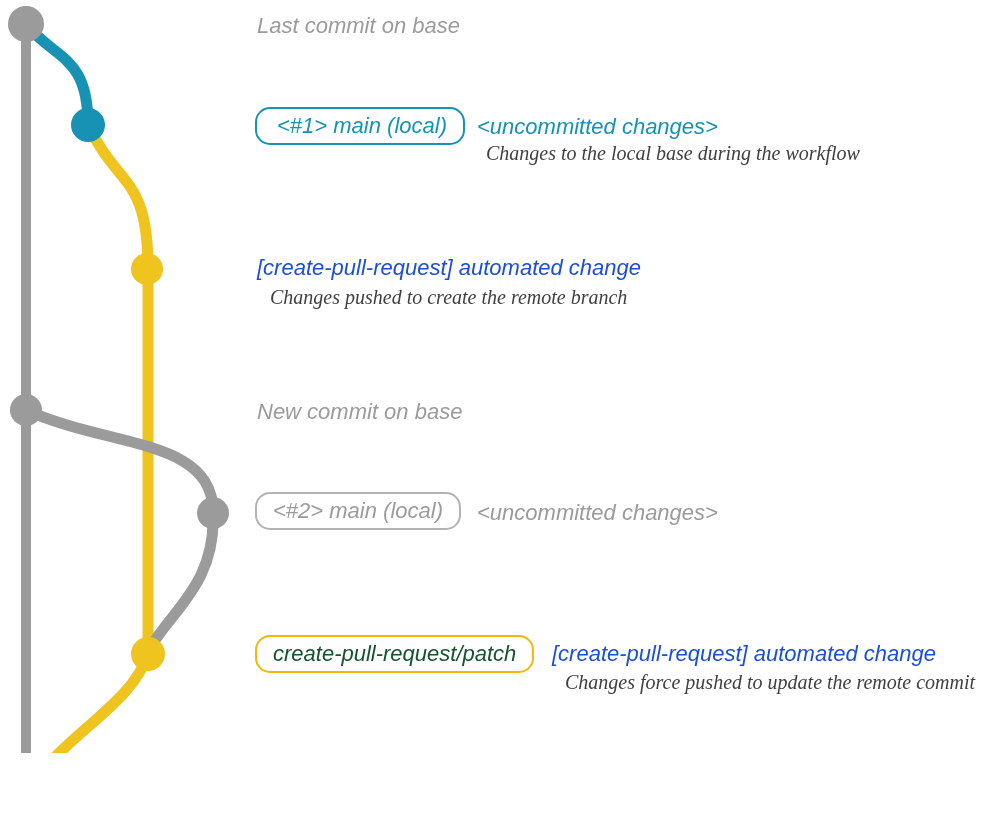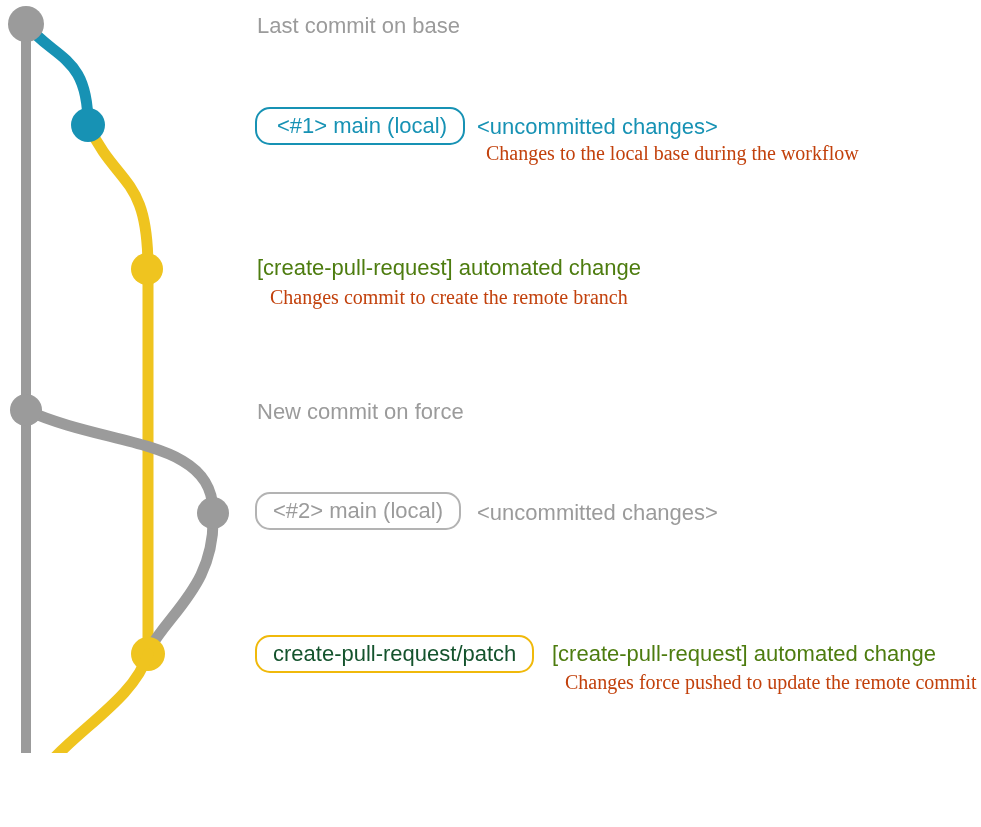--- a/index.html
+++ b/index.html
@@ -2,31 +2,32 @@
 <html><head>
 <meta charset="utf-8">
 <style>
   html,body { margin:0; padding:0; background:#ffffff; }
   .canvas {
     position:relative;
     width:981px; height:753px;
     background:#ffffff;
     font-family:"Liberation Sans", sans-serif;
     overflow:hidden;
+    font-style:italic;
   }
   .graph-svg { position:absolute; left:0; top:0; }
   .abs { position:absolute; white-space:nowrap; }
   .note  { font-size:22px; color:#9b9b9b; }
   .title { font-size:22px; }
   .blue  { color:#1792b4; }
-  .gold  { color:#4d7c0f; }
+  .gold  { color:#1d4ed8; }
   .gray  { color:#9b9b9b; }
   .desc  {
     font-family:"Liberation Serif", serif;
-    font-size:20px; color:#c2410c;
+    font-size:20px; color:#404040;
   }
   .badge {
     display:inline-block;
     font-size:22px; line-height:24px;
     padding:5px 16px;
     border:2px solid;
     border-radius:15px;
     background:#ffffff;
   }
   .badge.blue { border-color:#1792b4; color:#1792b4;padding-left:20px; }
@@ -67,23 +68,23 @@
     <circle cx="26" cy="796" r="18" fill="#9b9b9b"></circle>
   </svg>
 
   <div class="abs note" style="left:257px; top:13px;">Last commit on base</div>
 
   <span class="abs badge blue" style="left:255px; top:107px;">&lt;#1&gt; main (local)</span>
   <div class="abs title blue" style="left:477px; top:114px;">&lt;uncommitted changes&gt;</div>
   <div class="abs desc" style="left:486px; top:142px;">Changes to the local base during the workflow</div>
 
   <div class="abs title gold" style="left:257px; top:255px;">[create-pull-request] automated change</div>
-  <div class="abs desc" style="left:270px; top:286px;">Changes commit to create the remote branch</div>
+  <div class="abs desc" style="left:270px; top:286px;">Changes pushed to create the remote branch</div>
 
-  <div class="abs note" style="left:257px; top:399px;">New commit on force</div>
+  <div class="abs note" style="left:257px; top:399px;">New commit on base</div>
 
   <span class="abs badge gray" style="left:255px; top:492px;">&lt;#2&gt; main (local)</span>
   <div class="abs title gray" style="left:477px; top:500px;">&lt;uncommitted changes&gt;</div>
 
   <span class="abs badge gold" style="left:255px; top:635px;">create-pull-request/patch</span>
   <div class="abs title gold" style="left:552px; top:641px;">[create-pull-request] automated change</div>
   <div class="abs desc" style="left:565px; top:671px;">Changes force pushed to update the remote commit</div>
 
   <span class="abs badge gray" style="left:255px; top:777px;">local</span>
 

